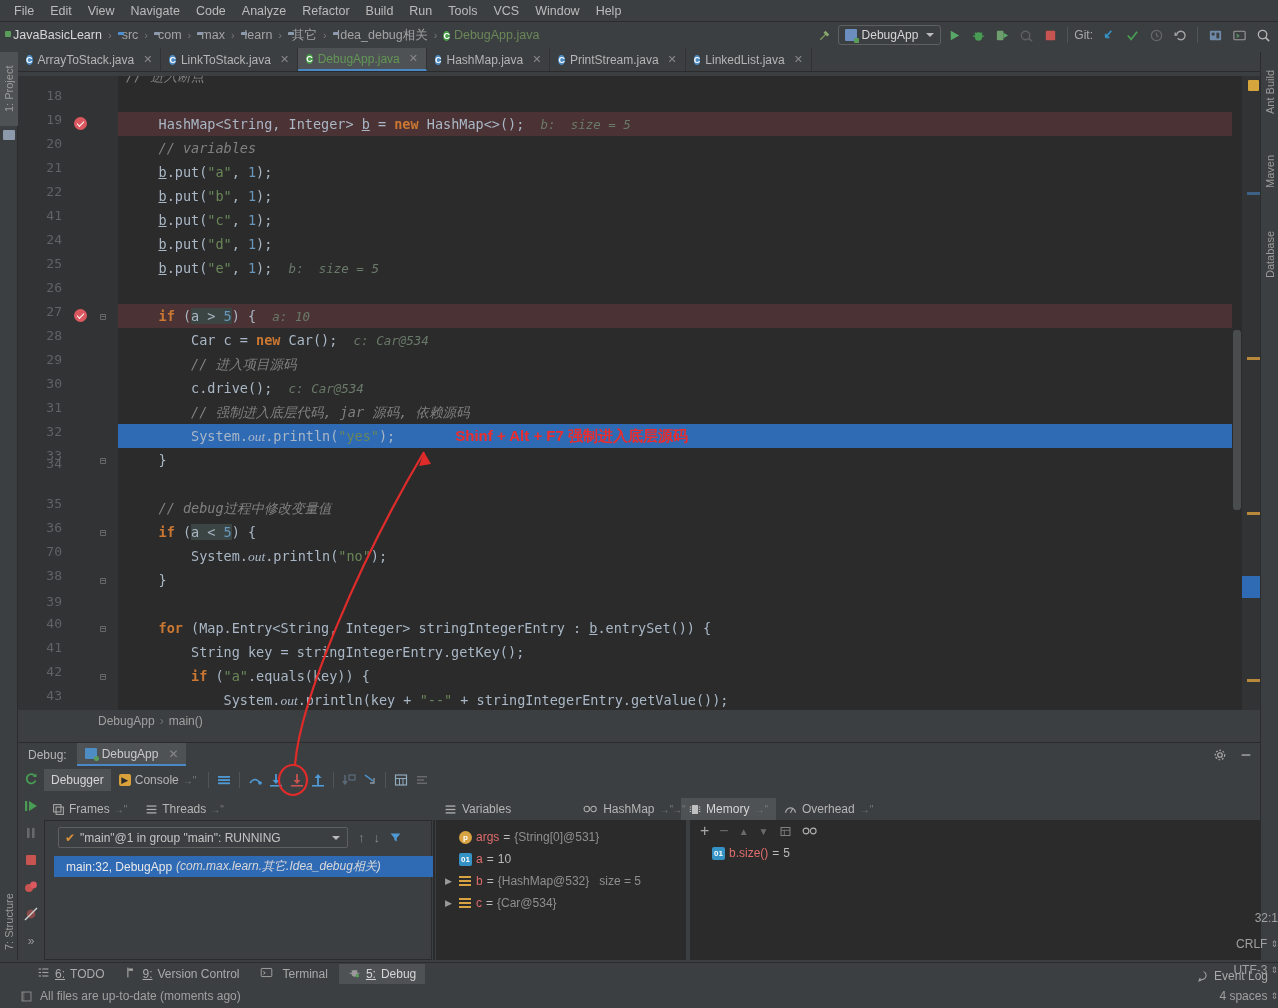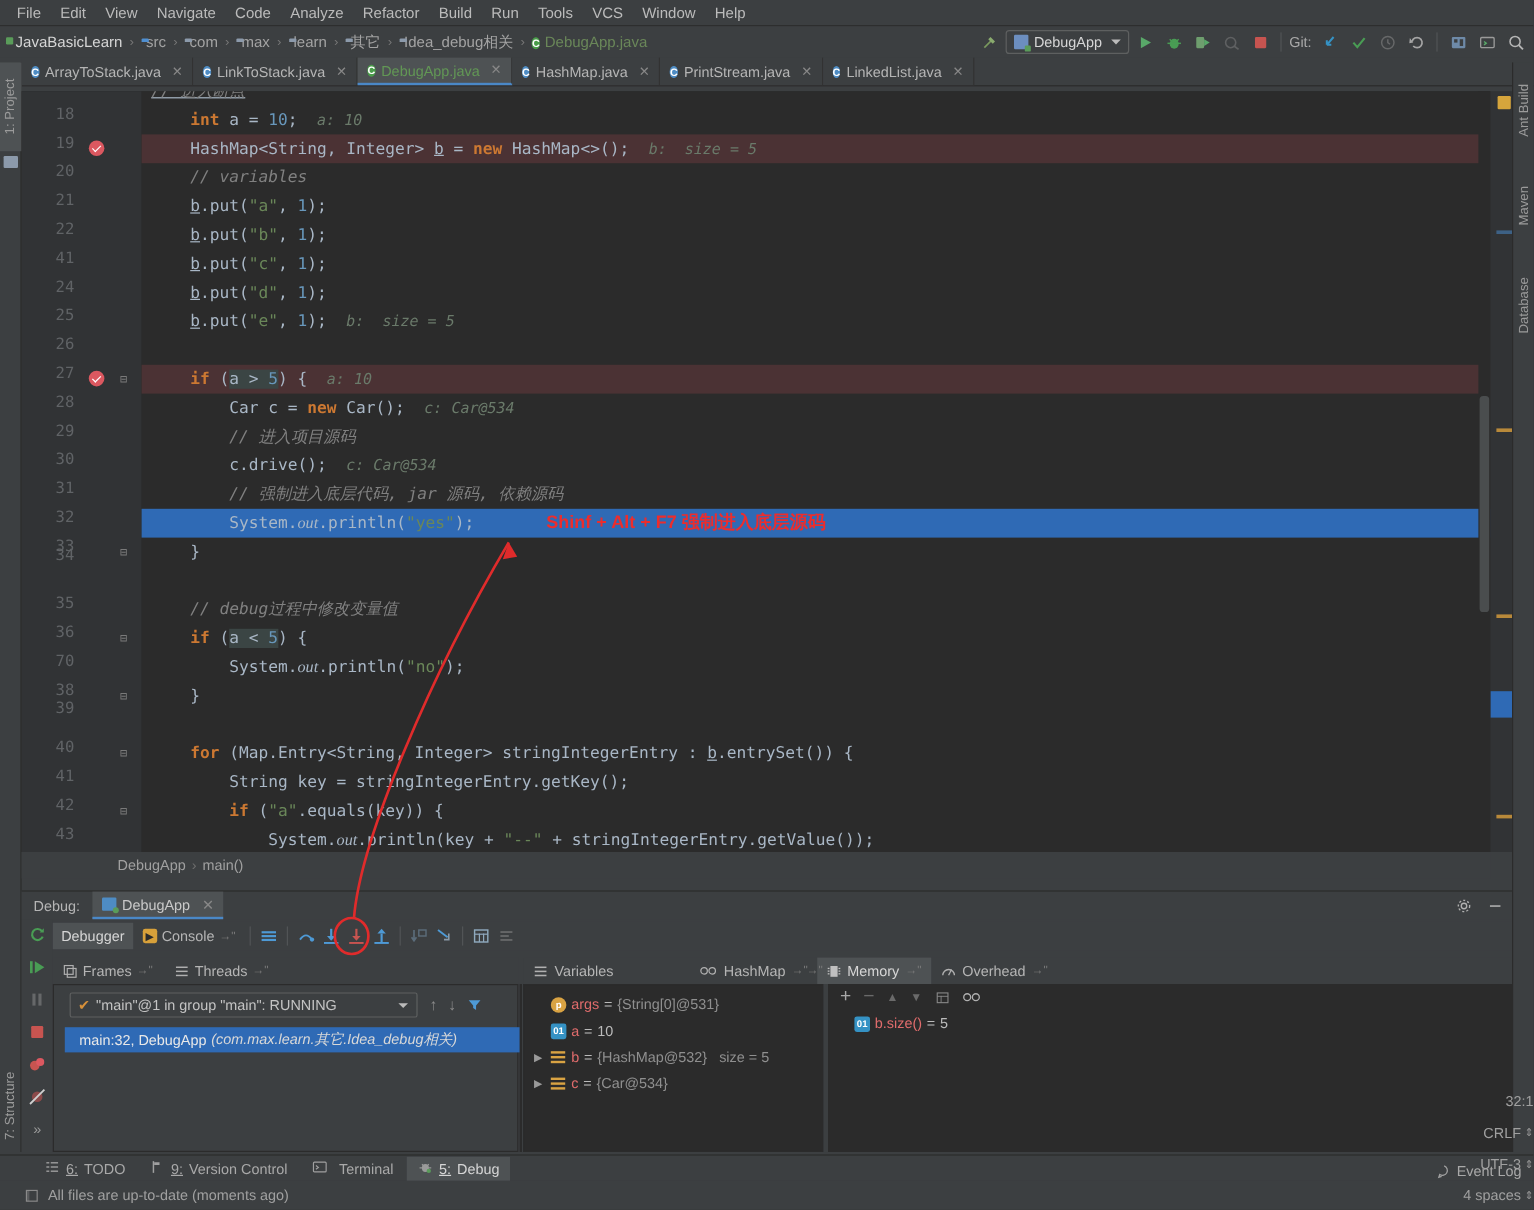--- a/index.html
+++ b/index.html
@@ -539,41 +539,40 @@
           <span class="gut-num">36</span>
           <span class="fold">⊟</span>
         </div>
         <div class="gut-line" style="top: 468px;">
           <span class="gut-num">70</span>
         </div>
         <div class="gut-line" style="top: 492px;">
           <span class="gut-num">38</span>
           <span class="fold">⊟</span>
         </div>
-        <div class="gut-line" style="top: 507px;">
+        <div class="gut-line" style="top: 518px;">
           <span class="gut-num">39</span>
         </div>
         <div class="gut-line" style="top: 540px;">
           <span class="gut-num">40</span>
           <span class="fold">⊟</span>
         </div>
         <div class="gut-line" style="top: 564px;">
           <span class="gut-num">41</span>
         </div>
         <div class="gut-line" style="top: 588px;">
           <span class="gut-num">42</span>
           <span class="fold">⊟</span>
         </div>
         <div class="gut-line" style="top: 612px;">
           <span class="gut-num">43</span>
         </div>
       </div>
     <div class="code-area" id="codearea">
-        <div class="cline" style="top: -12px; text-decoration: underline;"><span class="cmt">// 进入断点</span></div>
-        <div class="cline" style="top: 12px;">    <span class="kw">int</span> a = <span class="num">10</span>;  <span class="hint">a: 10</span></div>
+        <div class="cline" style="top: -12px;"><span class="cmt">// 进入断点</span></div>
         <div class="cline bpline" style="top: 36px;">    HashMap&lt;String, Integer&gt; <span class="var-u">b</span> = <span class="kw">new</span> HashMap&lt;&gt;();  <span class="hint">b:  size = 5</span></div>
         <div class="cline" style="top: 60px;">    <span class="cmt">// variables</span></div>
         <div class="cline" style="top: 84px;">    <span class="var-u">b</span>.put(<span class="str">"a"</span>, <span class="num">1</span>);</div>
         <div class="cline" style="top: 108px;">    <span class="var-u">b</span>.put(<span class="str">"b"</span>, <span class="num">1</span>);</div>
         <div class="cline" style="top: 132px;">    <span class="var-u">b</span>.put(<span class="str">"c"</span>, <span class="num">1</span>);</div>
         <div class="cline" style="top: 156px;">    <span class="var-u">b</span>.put(<span class="str">"d"</span>, <span class="num">1</span>);</div>
         <div class="cline" style="top: 180px;">    <span class="var-u">b</span>.put(<span class="str">"e"</span>, <span class="num">1</span>);  <span class="hint">b:  size = 5</span></div>
         <div class="cline" style="top: 204px;"></div>
         <div class="cline bpline" style="top: 228px;">    <span class="kw">if</span> (<span class="hl-box">a &gt; <span class="num">5</span></span>) {  <span class="hint">a: 10</span></div>
         <div class="cline" style="top: 252px;">        Car c = <span class="kw">new</span> Car();  <span class="hint">c: Car@534</span></div>

